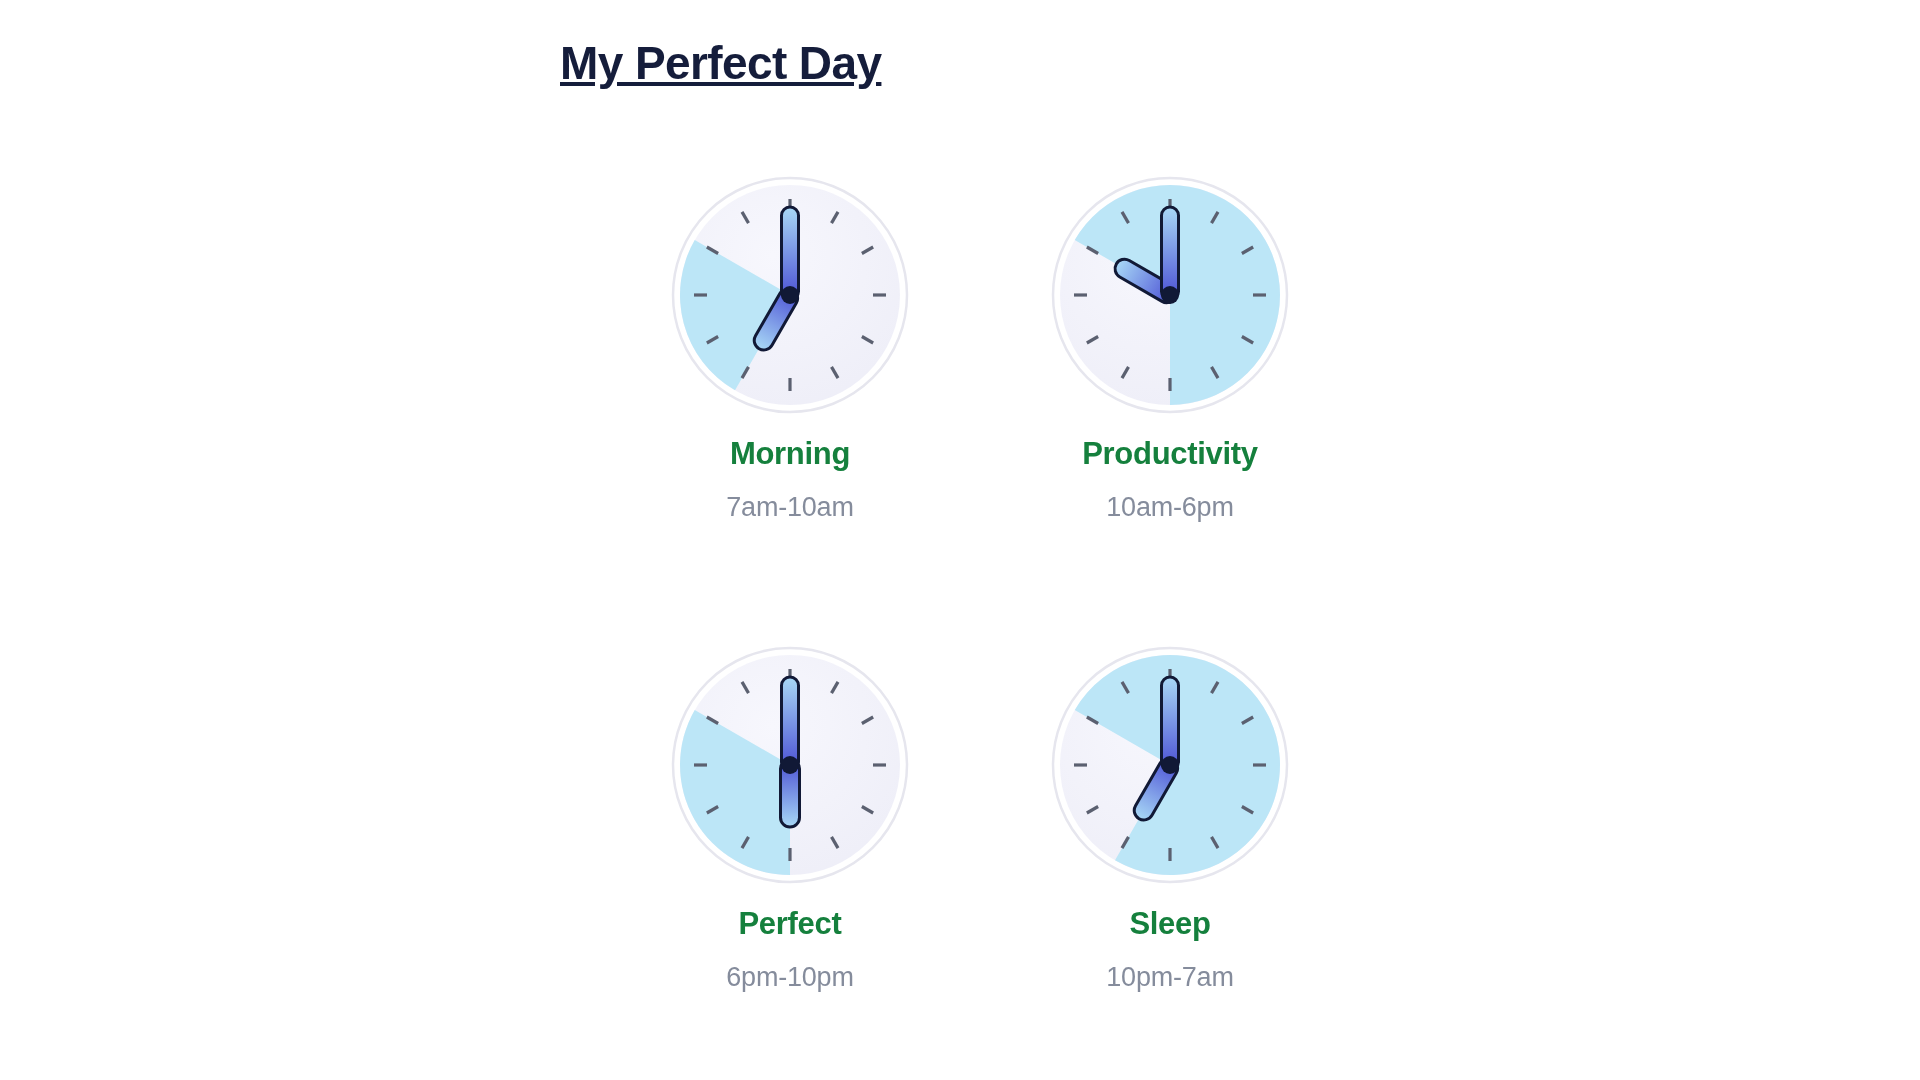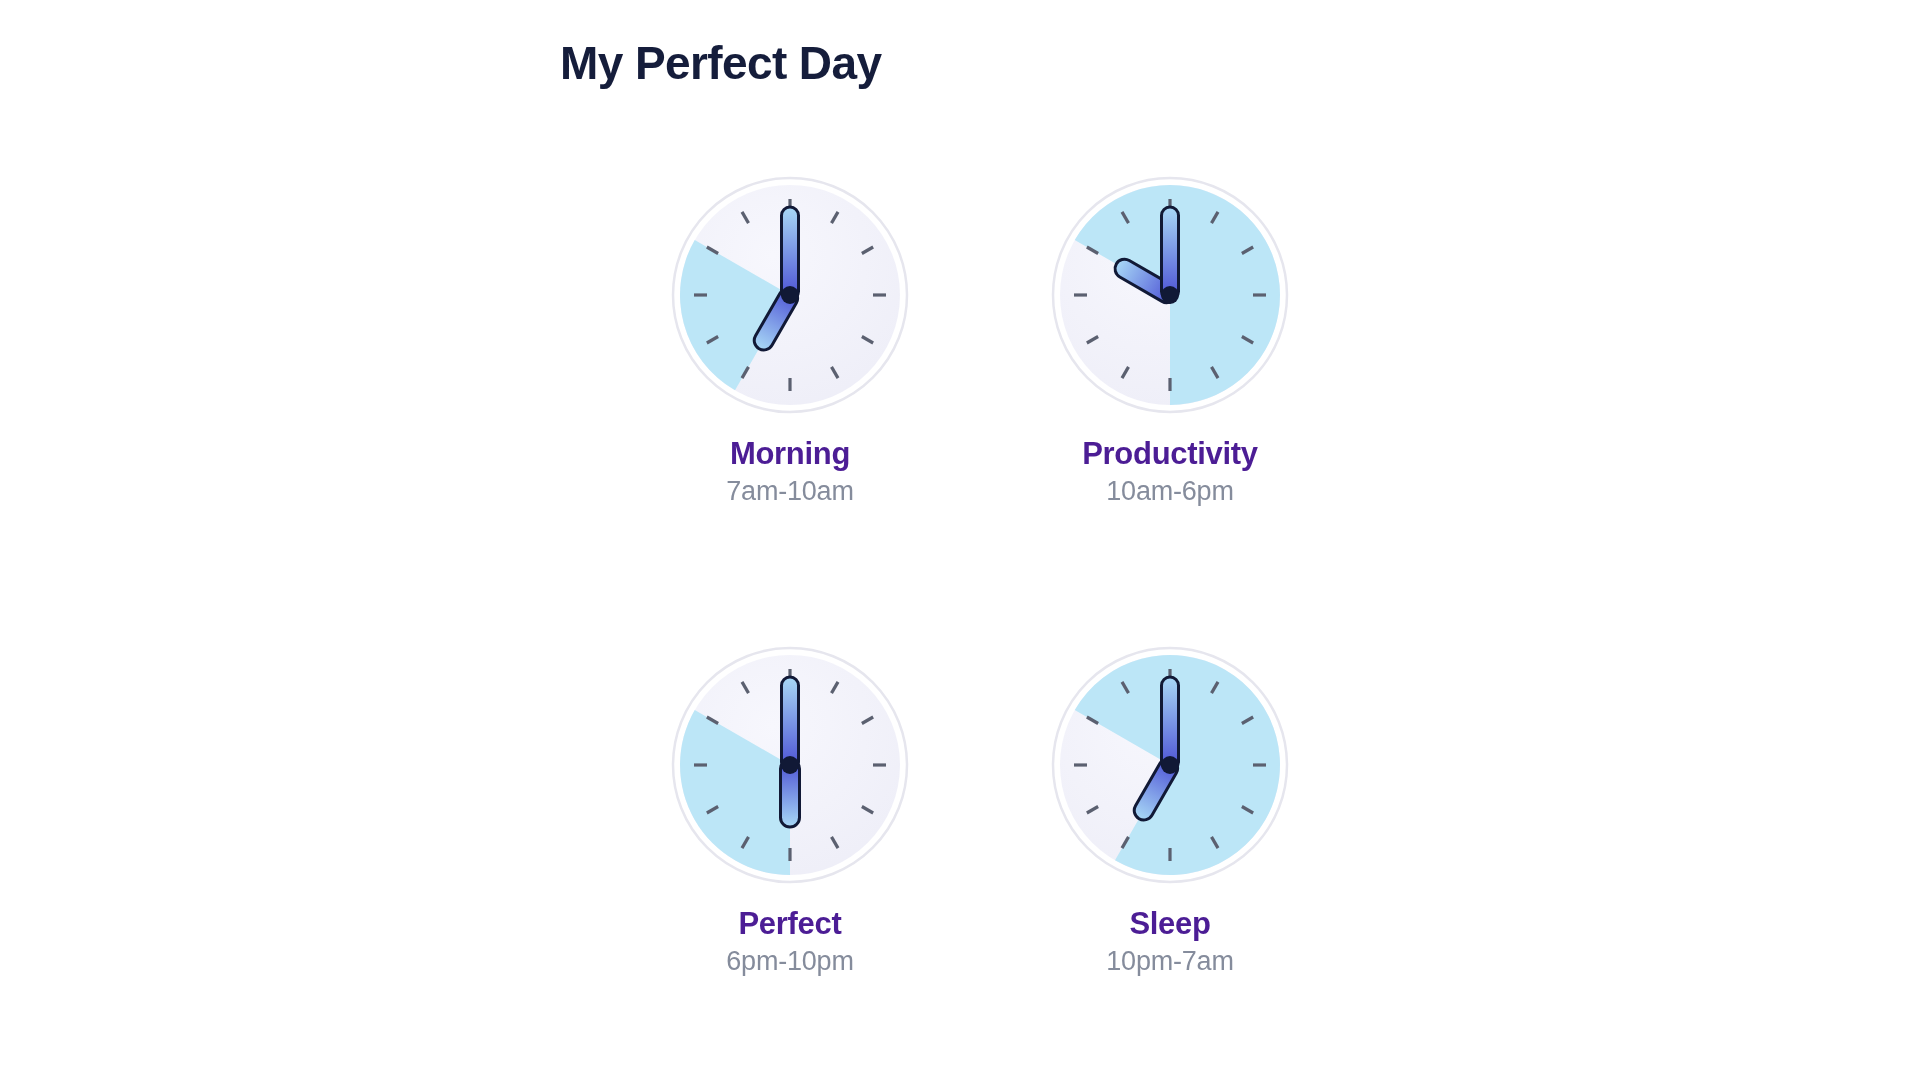--- a/index.html
+++ b/index.html
@@ -26,20 +26,21 @@
   
   .page-title {
     position: absolute;
     left: 560px;
     top: 36px;
     font-size: 46px;
     font-weight: bold;
     letter-spacing: -0.6px;
     color: #151d3b;
     white-space: nowrap;
+    text-decoration: underline;
   }
 
   
   .clock-grid {
     position: absolute;
     left: 585px;
     top: 175px;
     width: 760px;
     display: grid;
     grid-template-columns: 410px 350px;
@@ -62,28 +63,28 @@
     display: block;
     width: 240px;
     height: 240px;
     overflow: visible;
   }
 
   .card-label {
     margin-top: 22px;
     font-size: 31px;
     font-weight: bold;
-    color: #4c1d95;
+    color: #15803d;
     letter-spacing: -0.3px;
     text-align: right;
     line-height: 1.1;
   }
 
   .card-range {
-    margin-top: 6px;
+    margin-top: 22px;
     font-size: 27px;
     font-weight: normal;
     color: #858c9c;
     letter-spacing: -0.2px;
     text-align: center;
     line-height: 1.1;
   }
 </style>
 </head>
 <body>

